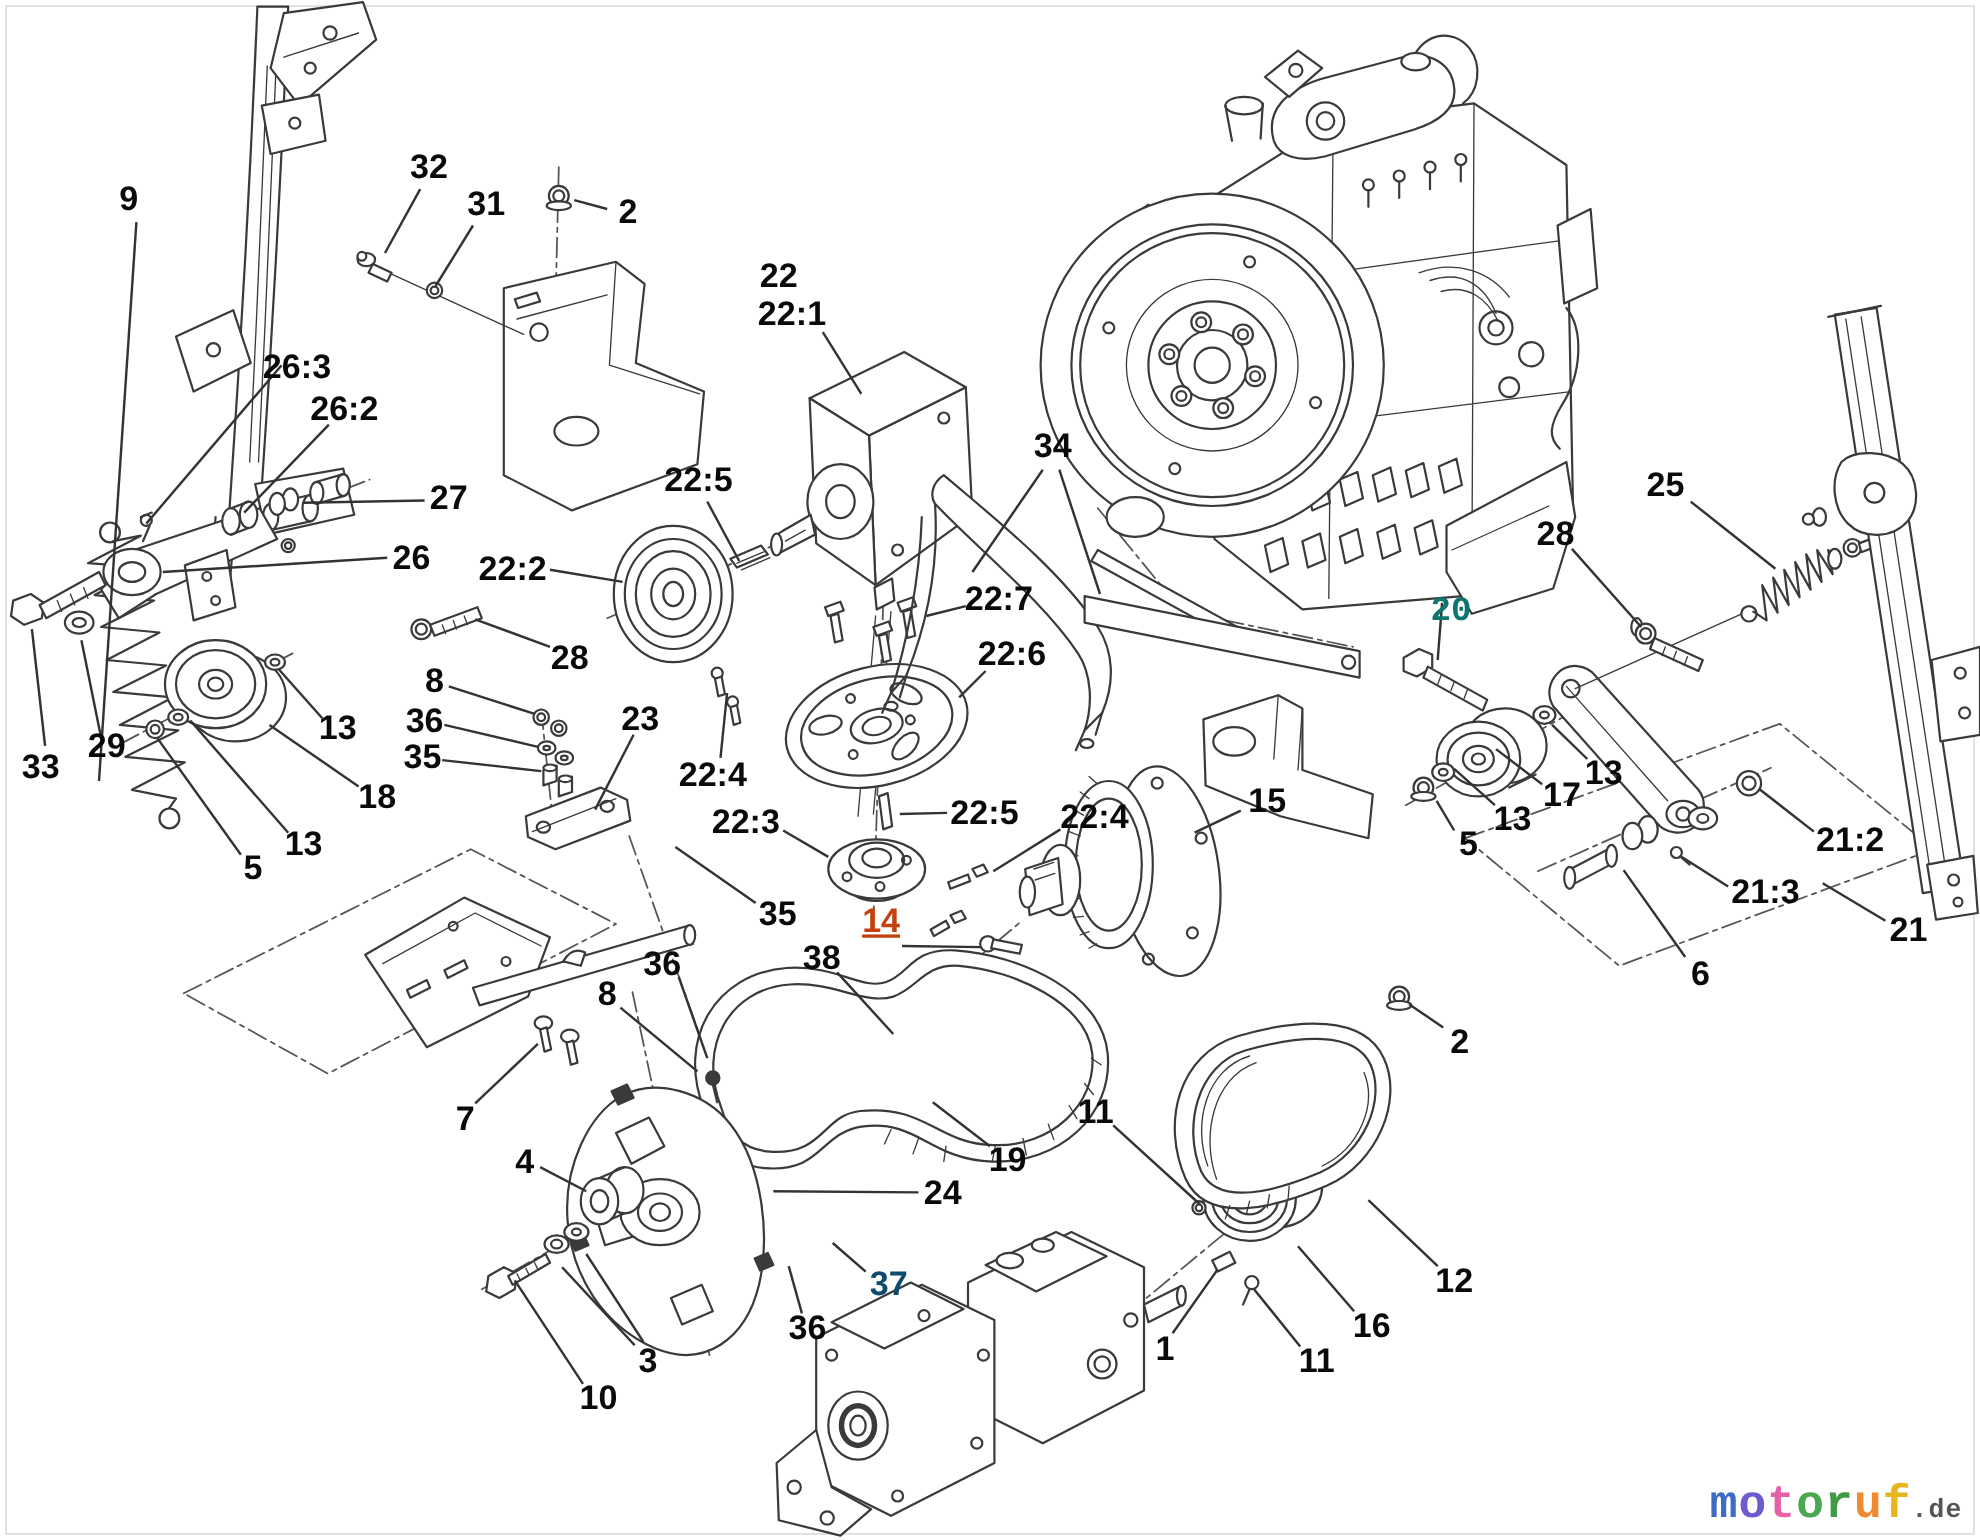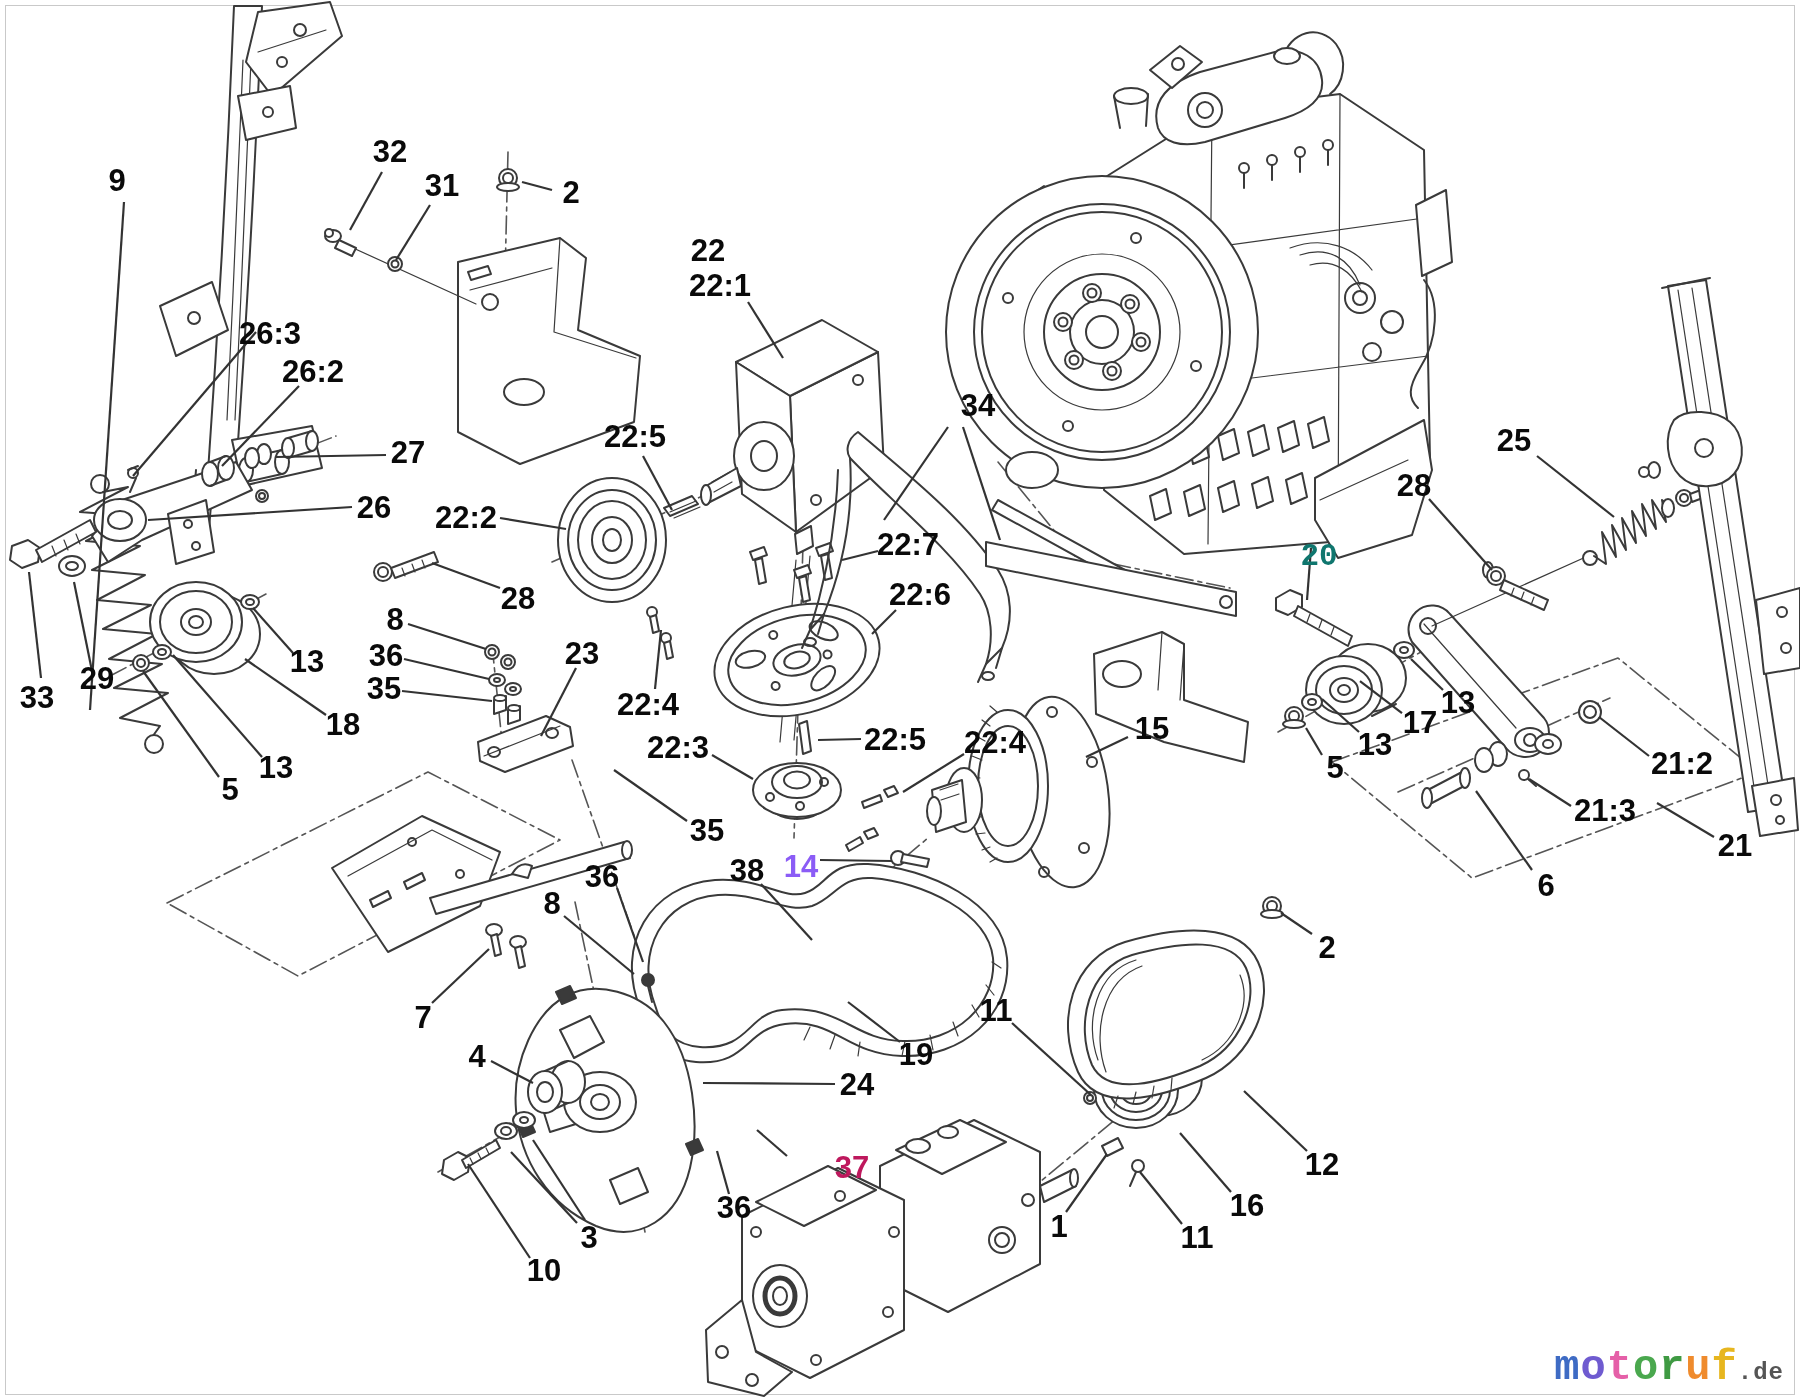--- a/index.html
+++ b/index.html
@@ -592,43 +592,43 @@
       <div class="callout" style="left: 307px; top: 661px; color: rgb(10, 10, 10);">13</div>
       <div class="callout" style="left: 343px; top: 724px; color: rgb(10, 10, 10);">18</div>
       <div class="callout" style="left: 276px; top: 767px; color: rgb(10, 10, 10);">13</div>
       <div class="callout" style="left: 230px; top: 789px; color: rgb(10, 10, 10);">5</div>
       <div class="callout" style="left: 37px; top: 697px; color: rgb(10, 10, 10);">33</div>
       <div class="callout" style="left: 97px; top: 678px; color: rgb(10, 10, 10);">29</div>
       <div class="callout" style="left: 648px; top: 704px; color: rgb(10, 10, 10);">22:4</div>
       <div class="callout" style="left: 678px; top: 747px; color: rgb(10, 10, 10);">22:3</div>
       <div class="callout" style="left: 707px; top: 830px; color: rgb(10, 10, 10);">35</div>
       <div class="callout" style="left: 747px; top: 870px; color: rgb(10, 10, 10);">38</div>
-      <div class="callout" style="left: 801px; top: 866px; color: #8b5cf6;">14</div>
+      <div class="callout" style="left: 801px; top: 837px; color: #c2410c; text-decoration: underline;">14</div>
       <div class="callout" style="left: 895px; top: 739px; color: rgb(10, 10, 10);">22:5</div>
       <div class="callout" style="left: 995px; top: 742px; color: rgb(10, 10, 10);">22:4</div>
       <div class="callout" style="left: 1152px; top: 728px; color: rgb(10, 10, 10);">15</div>
       <div class="callout" style="left: 920px; top: 594px; color: rgb(10, 10, 10);">22:6</div>
       <div class="callout" style="left: 908px; top: 544px; color: rgb(10, 10, 10);">22:7</div>
-      <div class="callout" style="left: 957px; top: 405px; color: rgb(10, 10, 10); margin-left: 21px;">34</div>
+      <div class="callout" style="left: 957px; top: 405px; color: rgb(10, 10, 10);">34</div>
       <div class="callout" style="left: 1514px; top: 440px; color: rgb(10, 10, 10);">25</div>
       <div class="callout" style="left: 1414px; top: 485px; color: rgb(10, 10, 10);">28</div>
       <div class="callout" style="left: 1319px; top: 556px; color: #0f766e; font-family: Liberation Mono, monospace;">20</div>
       <div class="callout" style="left: 1420px; top: 722px; color: rgb(10, 10, 10);">17</div>
       <div class="callout" style="left: 1458px; top: 702px; color: rgb(10, 10, 10);">13</div>
       <div class="callout" style="left: 1375px; top: 744px; color: rgb(10, 10, 10);">13</div>
       <div class="callout" style="left: 1335px; top: 767px; color: rgb(10, 10, 10);">5</div>
       <div class="callout" style="left: 1682px; top: 763px; color: rgb(10, 10, 10);">21:2</div>
       <div class="callout" style="left: 1605px; top: 810px; color: rgb(10, 10, 10);">21:3</div>
       <div class="callout" style="left: 1735px; top: 845px; color: rgb(10, 10, 10);">21</div>
       <div class="callout" style="left: 1546px; top: 885px; color: rgb(10, 10, 10);">6</div>
       <div class="callout" style="left: 1327px; top: 947px; color: rgb(10, 10, 10);">2</div>
       <div class="callout" style="left: 916px; top: 1054px; color: rgb(10, 10, 10);">19</div>
       <div class="callout" style="left: 857px; top: 1084px; color: rgb(10, 10, 10);">24</div>
       <div class="callout" style="left: 477px; top: 1056px; color: rgb(10, 10, 10);">4</div>
-      <div class="callout" style="left: 852px; top: 1167px; color: #be185d;">37</div>
+      <div class="callout" style="left: 808px; top: 1167px; color: #0c4a6e;">37</div>
       <div class="callout" style="left: 734px; top: 1207px; color: rgb(10, 10, 10);">36</div>
       <div class="callout" style="left: 589px; top: 1237px; color: rgb(10, 10, 10);">3</div>
       <div class="callout" style="left: 544px; top: 1270px; color: rgb(10, 10, 10);">10</div>
       <div class="callout" style="left: 996px; top: 1010px; color: rgb(10, 10, 10);">11</div>
       <div class="callout" style="left: 1322px; top: 1164px; color: rgb(10, 10, 10);">12</div>
       <div class="callout" style="left: 1247px; top: 1205px; color: rgb(10, 10, 10);">16</div>
       <div class="callout" style="left: 1059px; top: 1226px; color: rgb(10, 10, 10);">1</div>
       <div class="callout" style="left: 1197px; top: 1237px; color: rgb(10, 10, 10);">11</div>
       <div class="callout" style="left: 423px; top: 1017px; color: rgb(10, 10, 10);">7</div>
       <div class="callout" style="left: 552px; top: 903px; color: rgb(10, 10, 10);">8</div>

